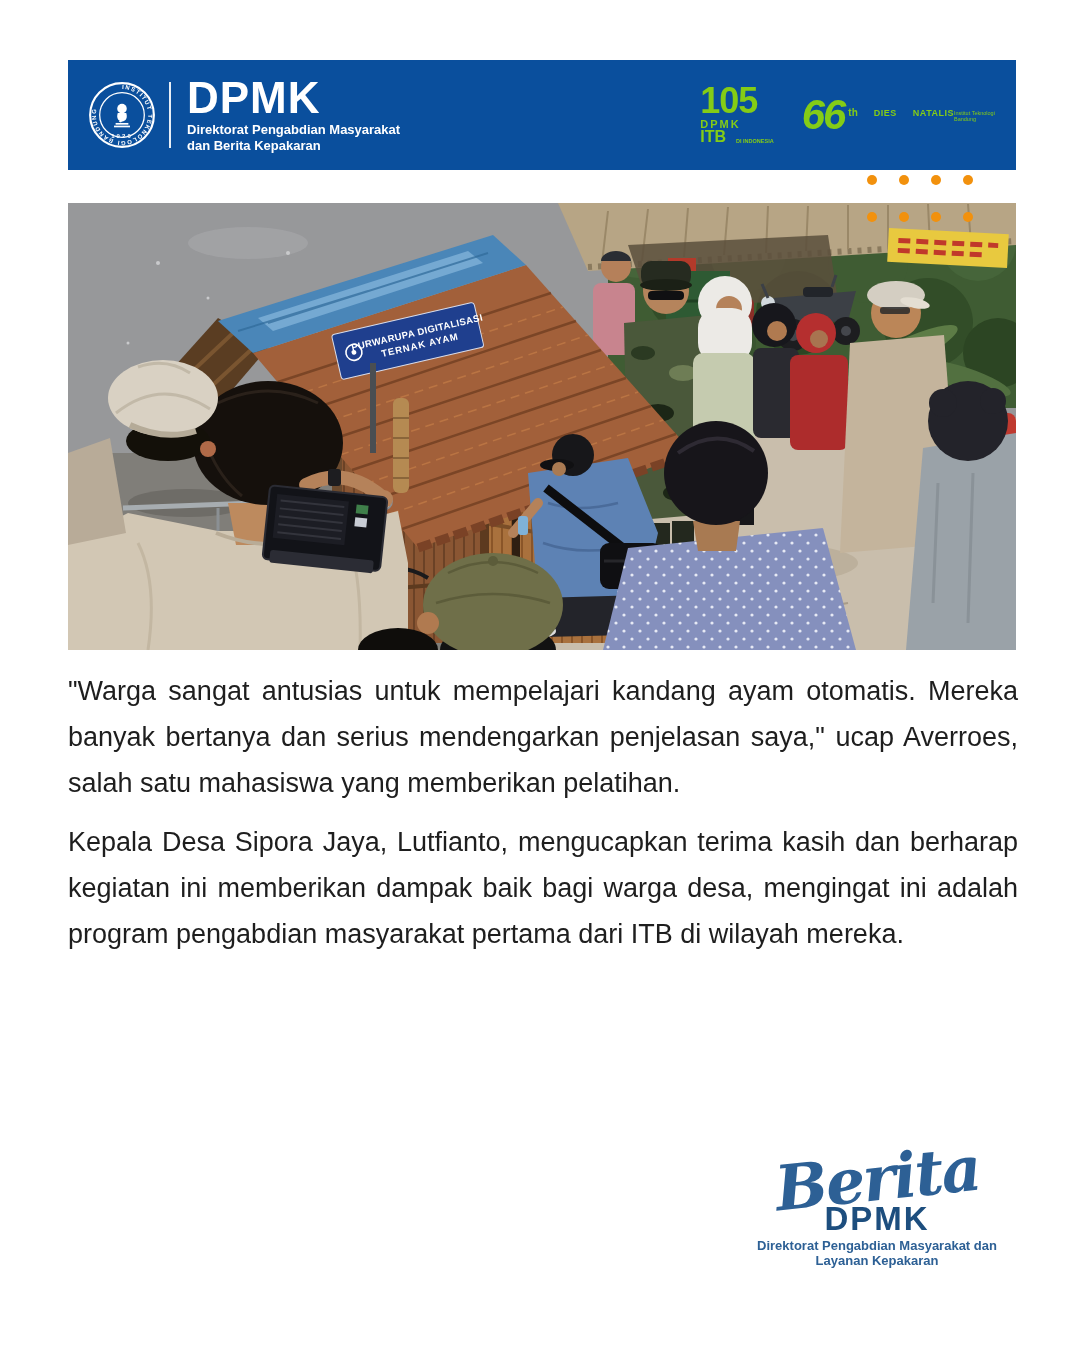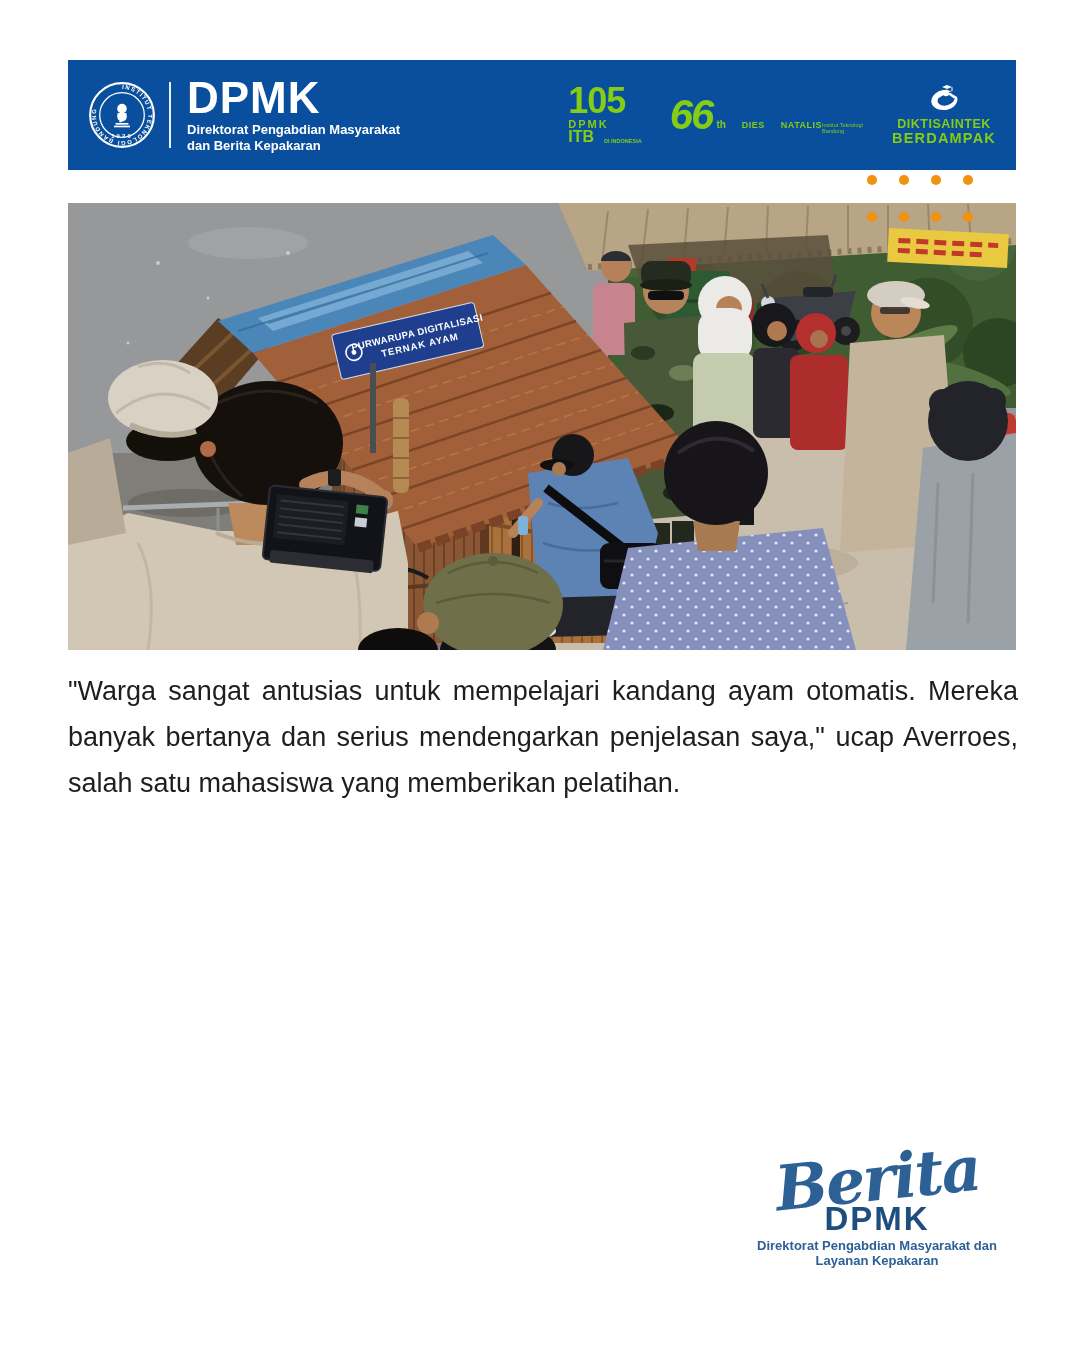--- a/index.html
+++ b/index.html
@@ -23,21 +23,21 @@
   .seal{flex:0 0 auto;}
   .divider{width:2px;height:66px;background:rgba(255,255,255,.9);margin:0 16px 0 13px;}
   .dpmk-title{font-size:44px;font-weight:bold;color:#fff;line-height:42px;letter-spacing:1px;}
   .dpmk-sub{font-size:13px;font-weight:bold;color:#fff;line-height:15.5px;margin-top:3px;}
   .header-logos{margin-left:auto;display:flex;align-items:center;gap:28px;color:#84cc16;}
   .logo105 .l105-num{font-size:36px;font-weight:800;line-height:30px;letter-spacing:-1px;}
   .logo105 .l105-tahun{font-size:11px;font-weight:bold;letter-spacing:2px;margin-top:2px;}
   .l105-row{display:flex;align-items:flex-end;gap:10px;}
   .l105-itb{font-size:16px;font-weight:800;line-height:14px;}
   .l105-tiny{font-size:5.5px;font-weight:bold;line-height:6px;max-width:50px;}
-  .logo66{display:flex;align-items:flex-end;gap:4px;}
+  .logo66{display:flex;align-items:center;gap:4px;}
   .l66-num{font-size:42px;font-weight:800;line-height:38px;font-style:italic;letter-spacing:-2px;}
   .l66-col{display:flex;flex-direction:row;}
   .l66-th{font-size:10px;font-weight:bold;line-height:10px;}
   .l66-dies,.l66-natalis{font-size:9px;font-weight:bold;letter-spacing:.5px;line-height:10px;margin-left:16px;}
   .l66-tiny{font-size:5.5px;line-height:6px;max-width:42px;margin-top:2px;}
   .logoDik{display:flex;flex-direction:column;align-items:center;}
   .dik-l1{font-size:12.5px;font-weight:800;letter-spacing:.5px;margin-top:2px;line-height:13px;}
   .dik-l2{font-size:14.5px;font-weight:800;letter-spacing:1.2px;line-height:15px;}
   
   .dots{
@@ -105,31 +105,20 @@
       </div>
       <div class="logo66">
         <span class="l66-num">66</span>
         <span class="l66-col">
           <span class="l66-th">th</span>
           <span class="l66-dies">DIES</span>
           <span class="l66-natalis">NATALIS</span>
           <span class="l66-tiny">Institut Teknologi Bandung</span>
         </span>
       </div>
-      <div class="logoDik">
-        <svg width="36" height="32" viewBox="0 0 36 32">
-          <circle cx="20" cy="9" r="3.2" fill="#ffffff"></circle>
-          <path d="M6,14 C10,6 20,4 26,8 C22,7 14,9 12,15 C10,20 16,23 22,21 C28,19 30,14 28,11 L31,13 C33,18 28,25 20,26 C10,27 3,21 6,14 Z" fill="#ffffff"></path>
-          <path d="M12,13 l5,-3 M28,13 l-4,-3" stroke="#ffffff" stroke-width="2.4" stroke-linecap="round"></path>
-          <path d="M16,3 l5,-2 5,2 -5,2 Z" fill="#ffffff"></path>
-          <path d="M26,3.2 v4" stroke="#ffffff" stroke-width="1"></path>
-        </svg>
-        <div class="dik-l1">DIKTISAINTEK</div>
-        <div class="dik-l2">BERDAMPAK</div>
-      </div>
     </div>
   </div>
 
   <div class="dots">
     <div class="dot"></div>
       <div class="dot"></div>
       <div class="dot"></div>
       <div class="dot"></div>
     <div class="dot"></div>
       <div class="dot"></div>
@@ -395,20 +384,21 @@
           <rect x="286" y="311" width="12" height="9" fill="#c8ccd4"></rect>
           <rect x="205" y="352" width="104" height="13" rx="3" fill="#2b2c34"></rect>
         </g>
         <ellipse cx="330" cy="447" rx="40" ry="22" fill="#0f0d0b"></ellipse>
       </g>
     </svg>
   </div>
 
   <div class="article">
     <p>"Warga sangat antusias untuk mempelajari kandang ayam otomatis. Mereka banyak bertanya dan serius mendengarkan penjelasan saya," ucap Averroes, salah satu mahasiswa yang memberikan pelatihan.</p>
+    <p>Kepala Desa Sipora Jaya, Lutfianto, mengucapkan terima kasih dan berharap kegiatan ini memberikan dampak baik bagi warga desa, mengingat ini adalah program pengabdian masyarakat pertama dari ITB di wilayah mereka.</p>
   </div>
 
   <div class="footer-logo">
     <span class="berita">Berita</span>
     <div class="fdpmk">DPMK</div>
     <div class="ftag">Direktorat Pengabdian Masyarakat dan Layanan Kepakaran</div>
   </div>
 
 </div>
 

